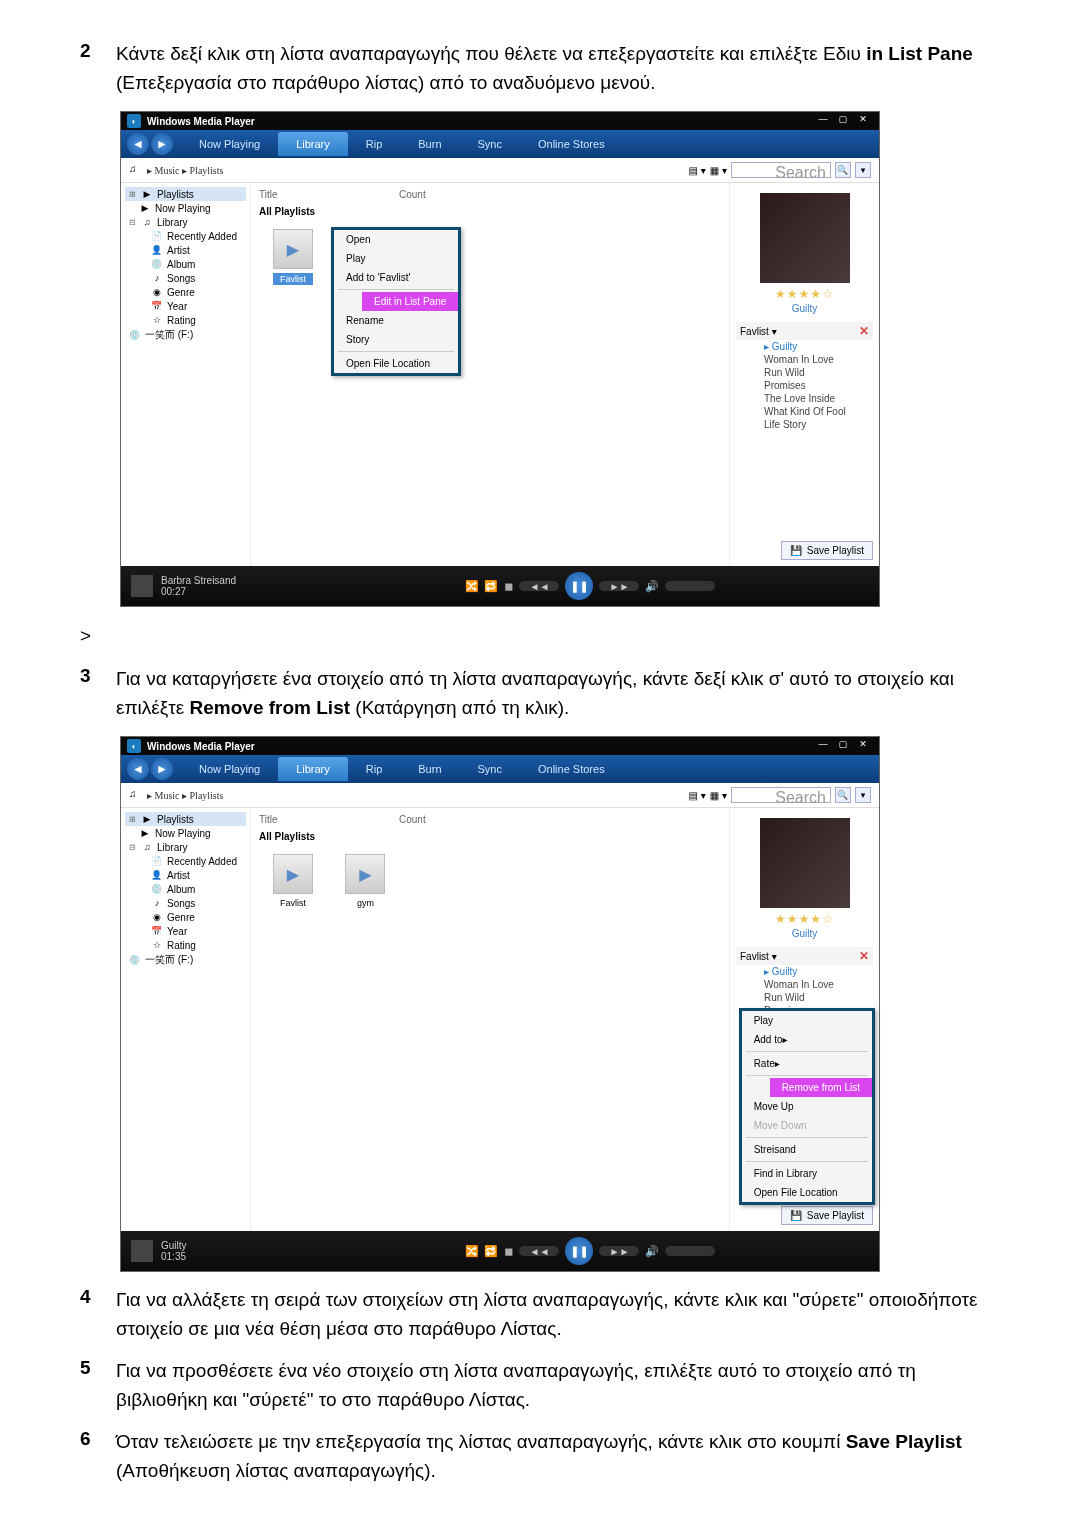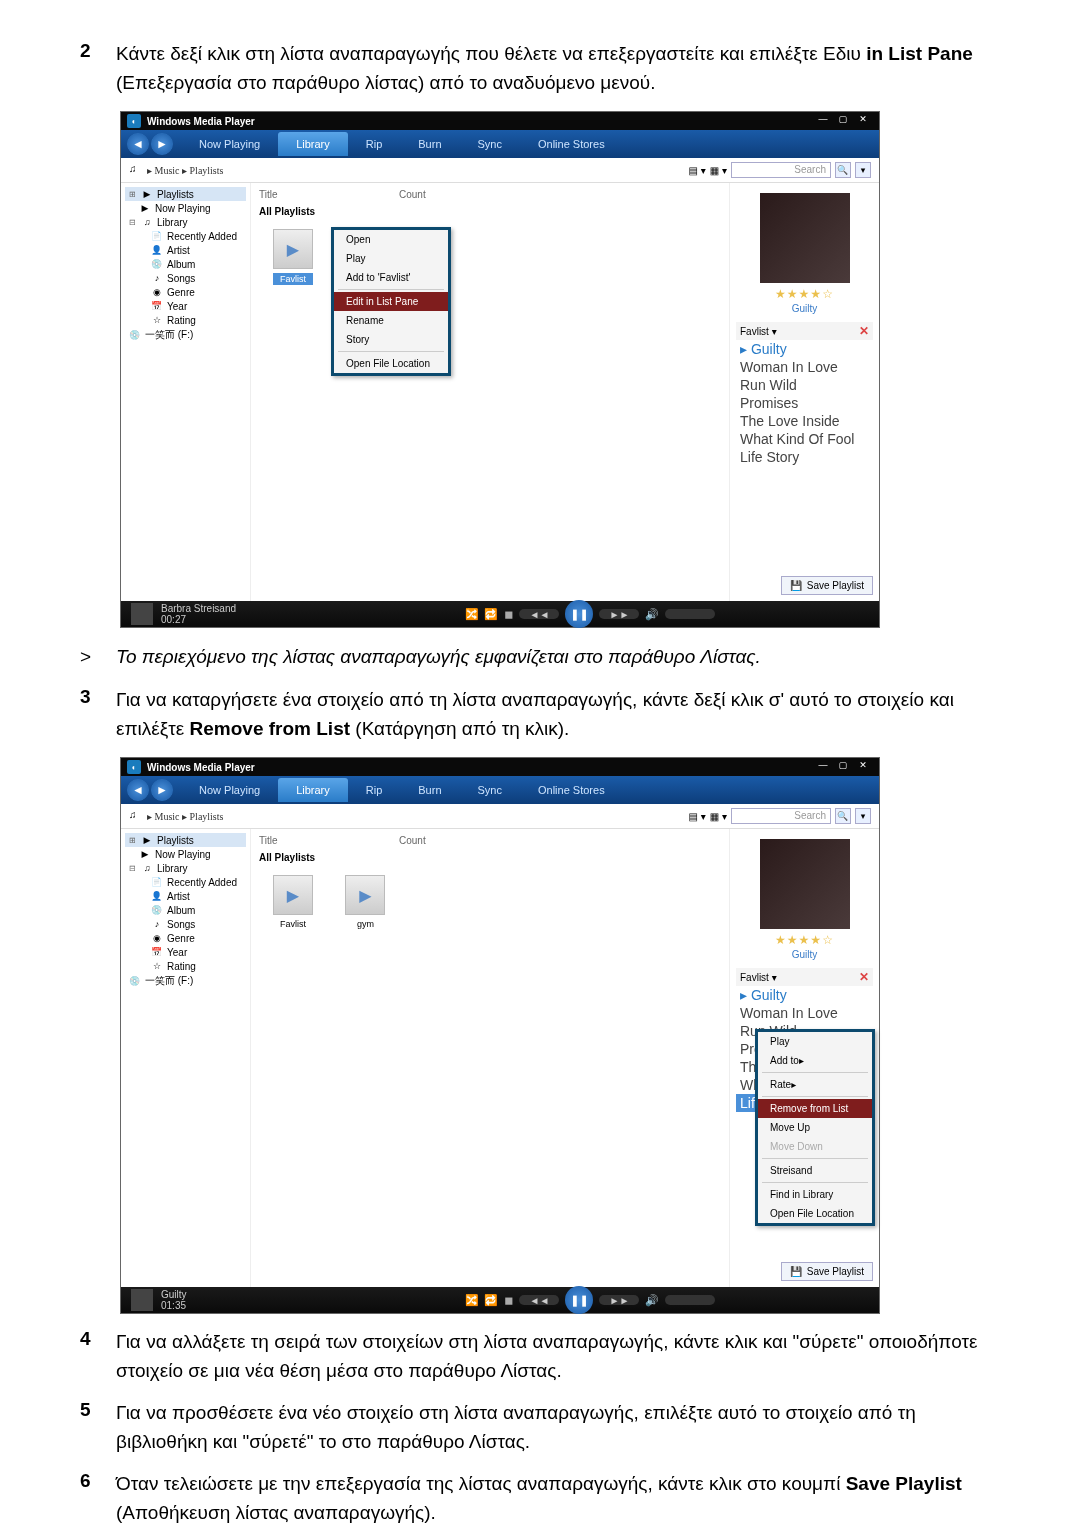--- a/index.html
+++ b/index.html
@@ -25,21 +25,21 @@
     .wmp-back { display: flex; padding: 0 6px; }
     .wmp-navbtn { width: 22px; height: 22px; background: radial-gradient(#4a90d9, #1a5ba8); border-radius: 50%; margin-right: 2px; border: 1px solid #2a6db8; display: flex; align-items: center; justify-content: center; color: #fff; font-size: 12px; }
     .wmp-tabs { display: flex; flex: 1; }
     .wmp-tab { padding: 6px 18px; color: #cde4ff; font-size: 11px; cursor: pointer; }
     .wmp-tab.active { background: linear-gradient(#5aa5e8, #2a7cc8); color: #fff; border-radius: 3px 3px 0 0; }
     
     .wmp-breadcrumb { background: #fff; padding: 4px 8px; display: flex; align-items: center; font-size: 10px; border-bottom: 1px solid #ddd; }
     .wmp-bread-icon { width: 14px; height: 14px; margin-right: 4px; }
     .wmp-bread-path { flex: 1; color: #333; font-family: Liberation Serif, serif; }
     .wmp-search { display: flex; align-items: center; gap: 4px; }
-    .wmp-search-box { border: 1px solid #aac; padding: 1px 4px; width: 100px; height: 16px; font-size: 10px; color: #999; text-align: right; }
+    .wmp-search-box { border: 1px solid #aac; padding: 1px 4px; width: 100px; height: 16px; font-size: 16px; color: #999; text-align: right; }
     .wmp-search-btn { width: 16px; height: 16px; background: #e8f0ff; border: 1px solid #aac; font-size: 9px; text-align: center; display: flex; align-items: center; justify-content: center; }
     
     .wmp-main { display: flex; background: #fff; min-height: 330px; }
     .wmp-sidebar { width: 130px; padding: 4px; border-right: 1px solid #eee; font-size: 10px; }
     .wmp-tree-item { padding: 1px 4px; display: flex; align-items: center; gap: 4px; }
     .wmp-tree-item.selected { background: #d6e5f5; }
     .wmp-tree-exp { width: 8px; font-size: 8px; color: #666; }
     .wmp-tree-icon { width: 12px; height: 12px; display: inline-flex; align-items: center; justify-content: center; font-size: 9px; }
     .wmp-tree-indent { padding-left: 14px; }
     .wmp-tree-indent2 { padding-left: 26px; }
@@ -48,36 +48,36 @@
     .wmp-content-header { display: flex; font-size: 10px; color: #666; padding: 2px 0; }
     .wmp-col-title { width: 140px; }
     .wmp-col-count { width: 60px; }
     .wmp-all-playlists { font-size: 10px; font-weight: bold; padding: 4px 0; }
     
     .wmp-playlist-item { display: inline-block; text-align: center; margin: 8px 14px; font-size: 9px; }
     .wmp-playlist-thumb { width: 40px; height: 40px; background: linear-gradient(#eee, #ccc); border: 1px solid #bbb; margin: 0 auto 4px; display: flex; align-items: center; justify-content: center; font-size: 16px; color: #5a8cc8; }
     
     .wmp-context { position: absolute; background: #f4f4f4; border: 3px solid #0c4a6e; font-size: 10px; box-shadow: 2px 2px 4px rgba(0,0,0,0.3); min-width: 120px; }
     .wmp-context-item { padding: 4px 12px; display: block; cursor: pointer; }
-    .wmp-context-item:hover, .wmp-context-item.hl { background: #7f1d1d; color: #fff; }
+    .wmp-context-item:hover, .wmp-context-item.hl { background: #d946ef; color: #fff; margin-left: 28px; }
     .wmp-context-sep { border-top: 1px solid #ccc; margin: 2px 4px; }
     .wmp-context-sub { display: flex; justify-content: flex-start; }
     
     .wmp-rightpane { width: 150px; border-left: 1px solid #eee; padding: 6px; font-size: 10px; position: relative; }
     .wmp-album-art { width: 90px; height: 90px; background: #333; margin: 4px auto; }
     .wmp-stars { color: #ebc04d; text-align: center; font-size: 12px; letter-spacing: 1px; margin: 2px 0; }
     .wmp-album-name { text-align: center; color: #3a7cc8; font-size: 10px; margin-bottom: 8px; }
     .wmp-rp-title { font-size: 10px; display: flex; justify-content: space-between; padding: 2px 4px; background: #f4f4f4; align-items: center; }
     .wmp-rp-close { color: #d44; font-weight: bold; cursor: pointer; font-size: 12px; }
-    .wmp-rp-track { padding: 1px 4px; font-size: 14px; color: #444; }
+    .wmp-rp-track { padding: 1px 4px; font-size: 10px; color: #444; margin-left: 24px; }
     .wmp-rp-track.current { color: #2a7cc8; }
     .wmp-rp-track.selected { background: #4a90d9; color: #fff; }
     .wmp-save-btn { border: 1px solid #aac; padding: 3px 8px; font-size: 10px; background: #f0f4fa; margin-top: 10px; display: inline-flex; align-items: center; gap: 4px; float: right; }
     
-    .wmp-player { background: linear-gradient(#1a1a1a, #0a0a0a); height: 26px; display: flex; align-items: center; padding: 0 10px; color: #ccc; font-size: 10px; }
+    .wmp-player { background: linear-gradient(#1a1a1a, #0a0a0a); height: 40px; display: flex; align-items: center; padding: 0 10px; color: #ccc; font-size: 10px; }
     .wmp-player-art { width: 22px; height: 22px; background: #444; margin-right: 8px; }
     .wmp-player-info { width: 150px; }
     .wmp-player-controls { flex: 1; display: flex; align-items: center; justify-content: center; gap: 6px; }
     .wmp-ctrl { color: #aaa; font-size: 11px; cursor: pointer; }
     .wmp-ctrl-play { width: 28px; height: 28px; background: radial-gradient(#4a90d9, #1a5ba8); border-radius: 50%; display: flex; align-items: center; justify-content: center; color: #fff; font-size: 11px; }
     .wmp-seek { width: 50px; height: 10px; background: #333; border-radius: 5px; }
     
     .wmp-wrap { position: relative; }
     .wmp-content-wrap { position: relative; }
     
@@ -237,21 +237,20 @@
       <div class="wmp-ctrl-play">❚❚</div>
       <div class="wmp-seek" style="width:40px;text-align:center;">►►</div>
       <span class="wmp-ctrl">🔊</span>
       <div class="wmp-seek"></div>
     </div>
   </div>
 </div>
 
 <div class="note-row">
   <div class="note-marker">&gt;</div>
-  <div class="note-text">Το περιεχόμενο της λίστας αναπαραγωγής εμφανίζεται στο παράθυρο Λίστας.</div>
 </div>
 
 <div class="step">
   <div class="step-num">3</div>
   <div class="step-text">
     <span>Για να καταργήσετε ένα στοιχείο από τη λίστα αναπαραγωγής, κάντε δεξί κλικ σ' αυτό το στοιχείο και επιλέξτε </span><b>Remove from List</b><span> (Κατάργηση από τη κλικ).</span>
   </div>
 </div>
 
 <div class="wmp-window wmp-wrap">

